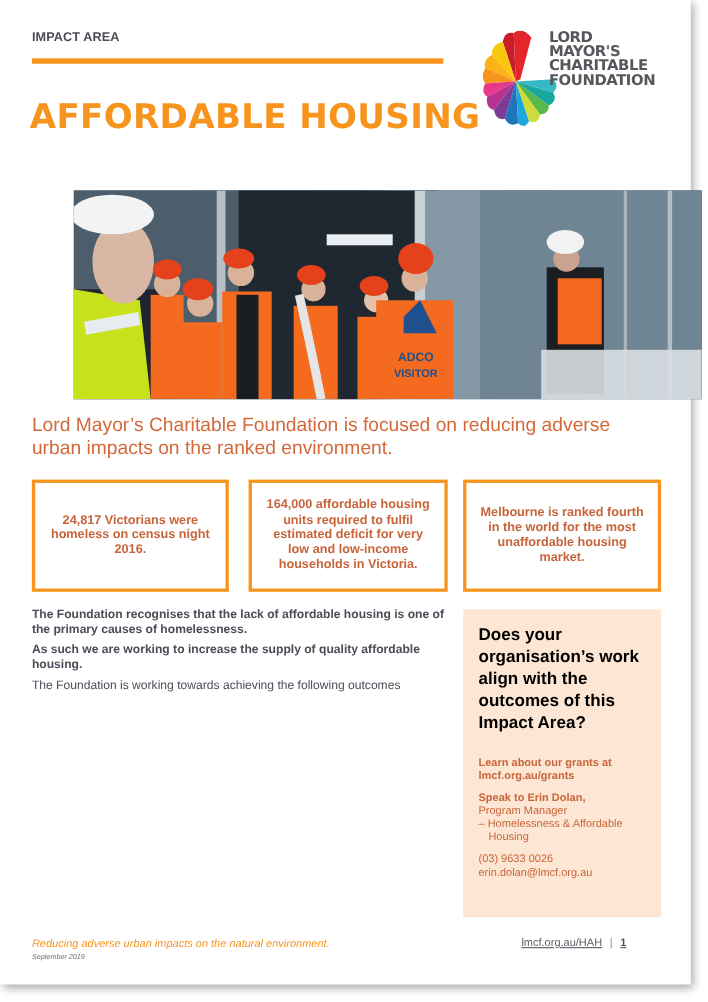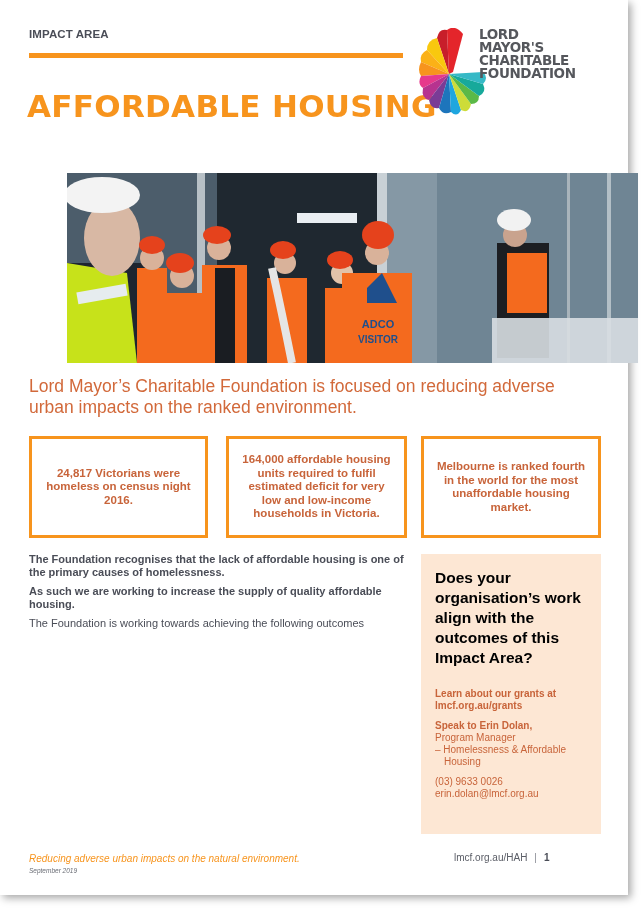--- a/index.html
+++ b/index.html
@@ -16,21 +16,21 @@
     color: #4a4d57; letter-spacing: 0.1px;
   }
   .rule {
     position: absolute; left: 29px; top: 53px; width: 374px; height: 5px; background: #f7941d;
   }
   .title {
     position: absolute; left: 27px; top: 90px; font-size: 31px; line-height: 32px; font-weight: bold;
     color: #f7941d; letter-spacing: 0.3px; font-family: "DejaVu Sans", sans-serif;
   }
   .title span { display: block; }
-  .logo { position: absolute; left: 419px; top: 28px; width: 160px; height: 92px; }
+  .logo { position: absolute; left: 439px; top: 28px; width: 160px; height: 92px; }
   .logo svg { position: absolute; left: 0; top: 0; }
   .logo-text {
     position: absolute; left: 60px; top: 0px; font-size: 13.5px; line-height: 13px; font-weight: bold;
     color: #55575c; font-family: "DejaVu Sans", sans-serif; letter-spacing: -0.4px;
   }
   .logo-text span { display: block; }
   .photo {
     position: absolute; left: 29px; top: 173px; width: 571px; height: 190px; overflow: hidden;
     background: linear-gradient(90deg, #5e6f7e 0%, #3d4f5f 25%, #2a3440 45%, #9aa5ad 52%, #6d8290 70%, #7f95a4 100%);
     margin-left: 38px;
@@ -66,21 +66,21 @@
   .cta-block { position: absolute; left: 14px; width: 165px; font-size: 10px; line-height: 12px; color: #c8643a; }
   .cta-block .b { font-weight: bold; }
   .cta-block .indent { padding-left: 9px; }
   .footer-tag {
     position: absolute; left: 29px; top: 853px; font-size: 10px; font-style: italic; color: #f7941d;
   }
   .footer-date {
     position: absolute; left: 29px; top: 867px; font-size: 6.5px; font-style: italic; color: #6a6d75;
   }
   .footer-right {
-    position: absolute; left: 454px; top: 852px; font-size: 10px; color: #5a5d66;
+    position: absolute; left: 474px; top: 852px; font-size: 10px; color: #5a5d66; text-decoration: underline;
   }
   .footer-right .sep { margin: 0 7px; color: #8a8d95; }
   .footer-right .pg { font-weight: bold; color: #4a4d57; }
 </style>
 </head>
 <body>
 
 <div class="page">
 
   <div class="eyebrow">IMPACT AREA</div>

